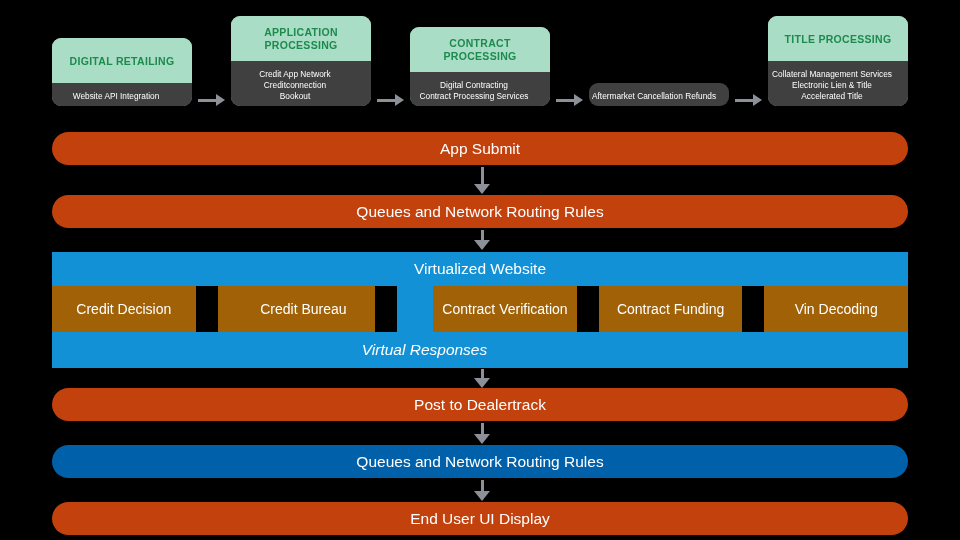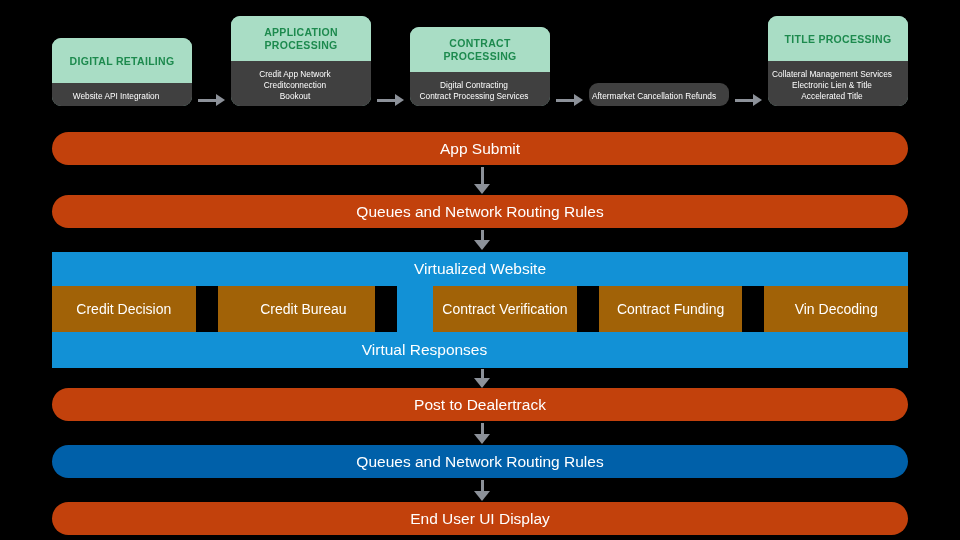--- a/index.html
+++ b/index.html
@@ -168,20 +168,21 @@
     position: absolute;
     left: 0;
     top: 80px;
     width: 745px;
     height: 36px;
     color: #ffffff;
     font-size: 15.5px;
     display: flex;
     align-items: center;
     justify-content: center;
+    font-style: italic;
   }
 </style>
 </head>
 <body>
 
 <div class="stage">
 
   <div class="pipeline">
 
     <div class="stage-box">

